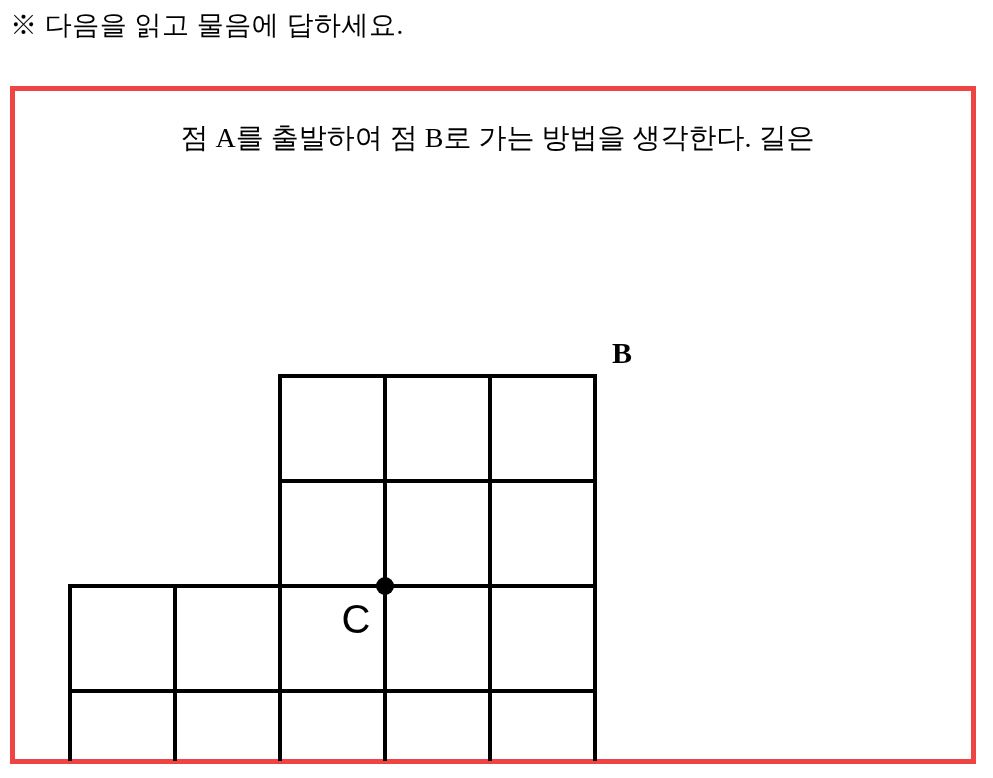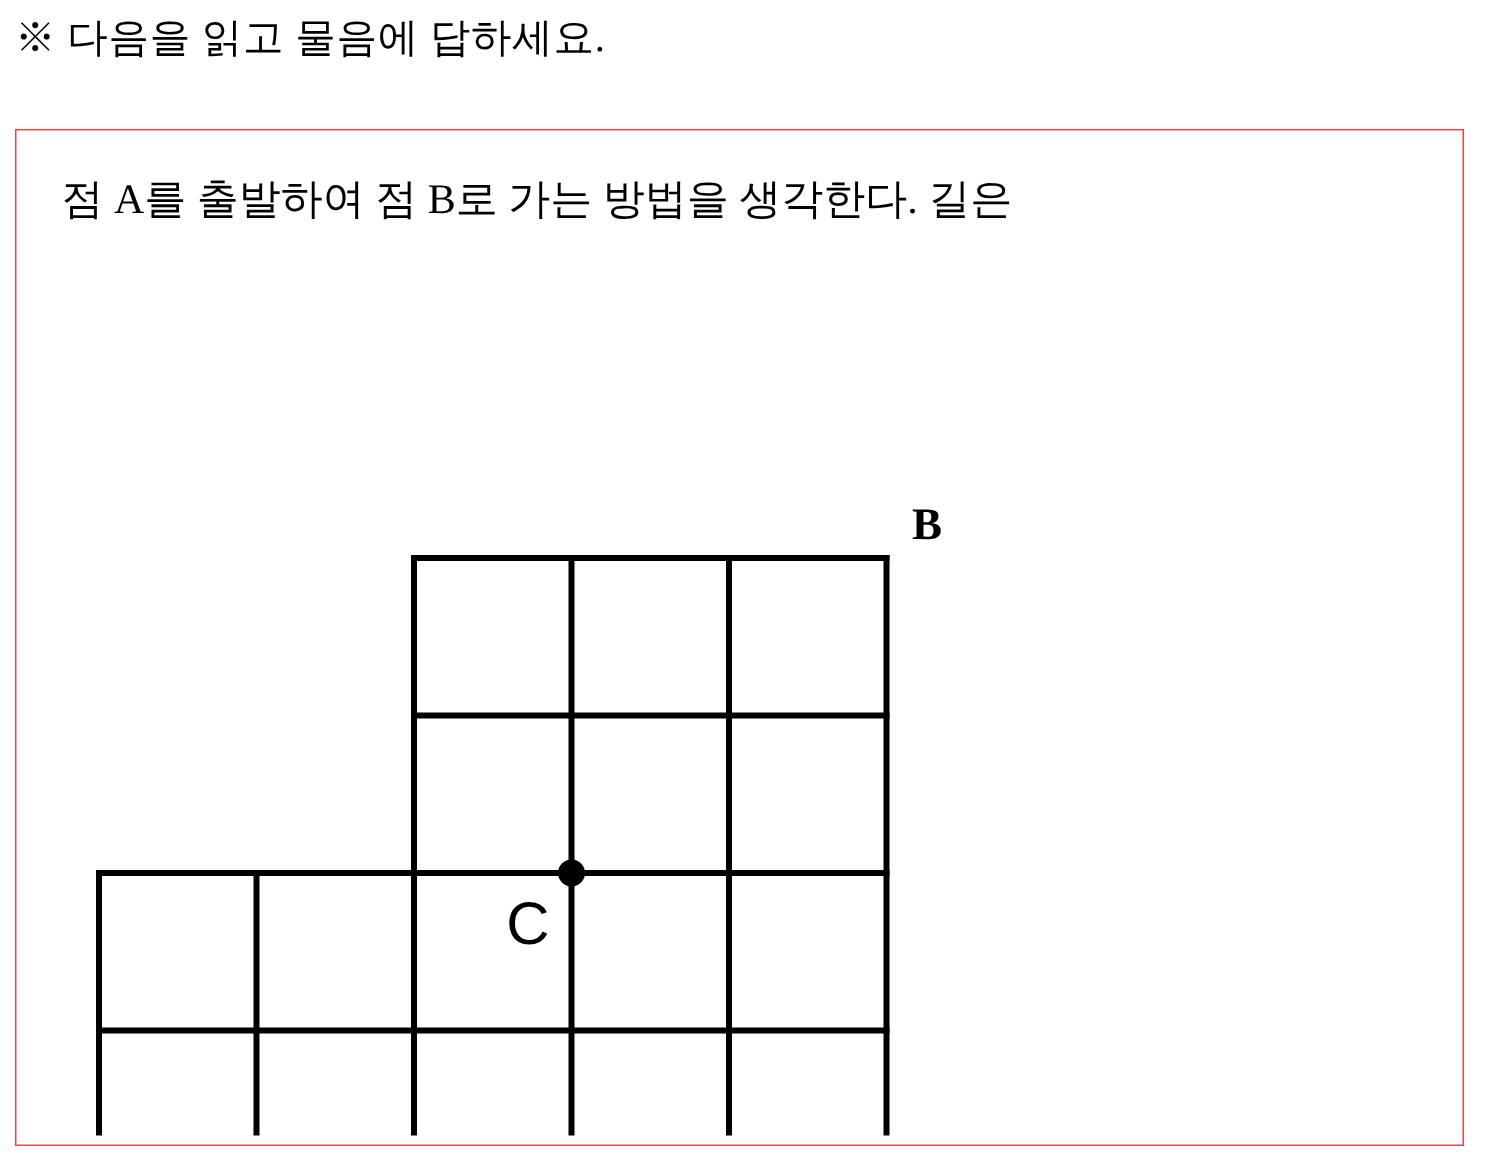--- a/index.html
+++ b/index.html
@@ -12,37 +12,38 @@
     height: 778px;
     font-family: "Liberation Serif", serif;
     color: #000000;
     position: relative;
     overflow: hidden;
   }
   .page {
     position: relative;
     width: 993px;
     height: 638px;
+    text-align: center;
   }
   .instruction {
     position: absolute;
     left: 10px;
     top: 8px;
     font-size: 27px;
     line-height: 1.3;
     letter-spacing: 0.5px;
     white-space: nowrap;
   }
   .box {
     position: absolute;
     left: 10px;
     top: 86px;
     width: 966px;
     height: 678px;
-    border: 1px solid #ef4444;
+    border: 5px solid #ef4444;
     box-sizing: border-box;
   }
   .stem {
     position: absolute;
     left: 30px;
     top: 25px;
     width: 905px;
     font-size: 28px;
     line-height: 1.55;
   }

